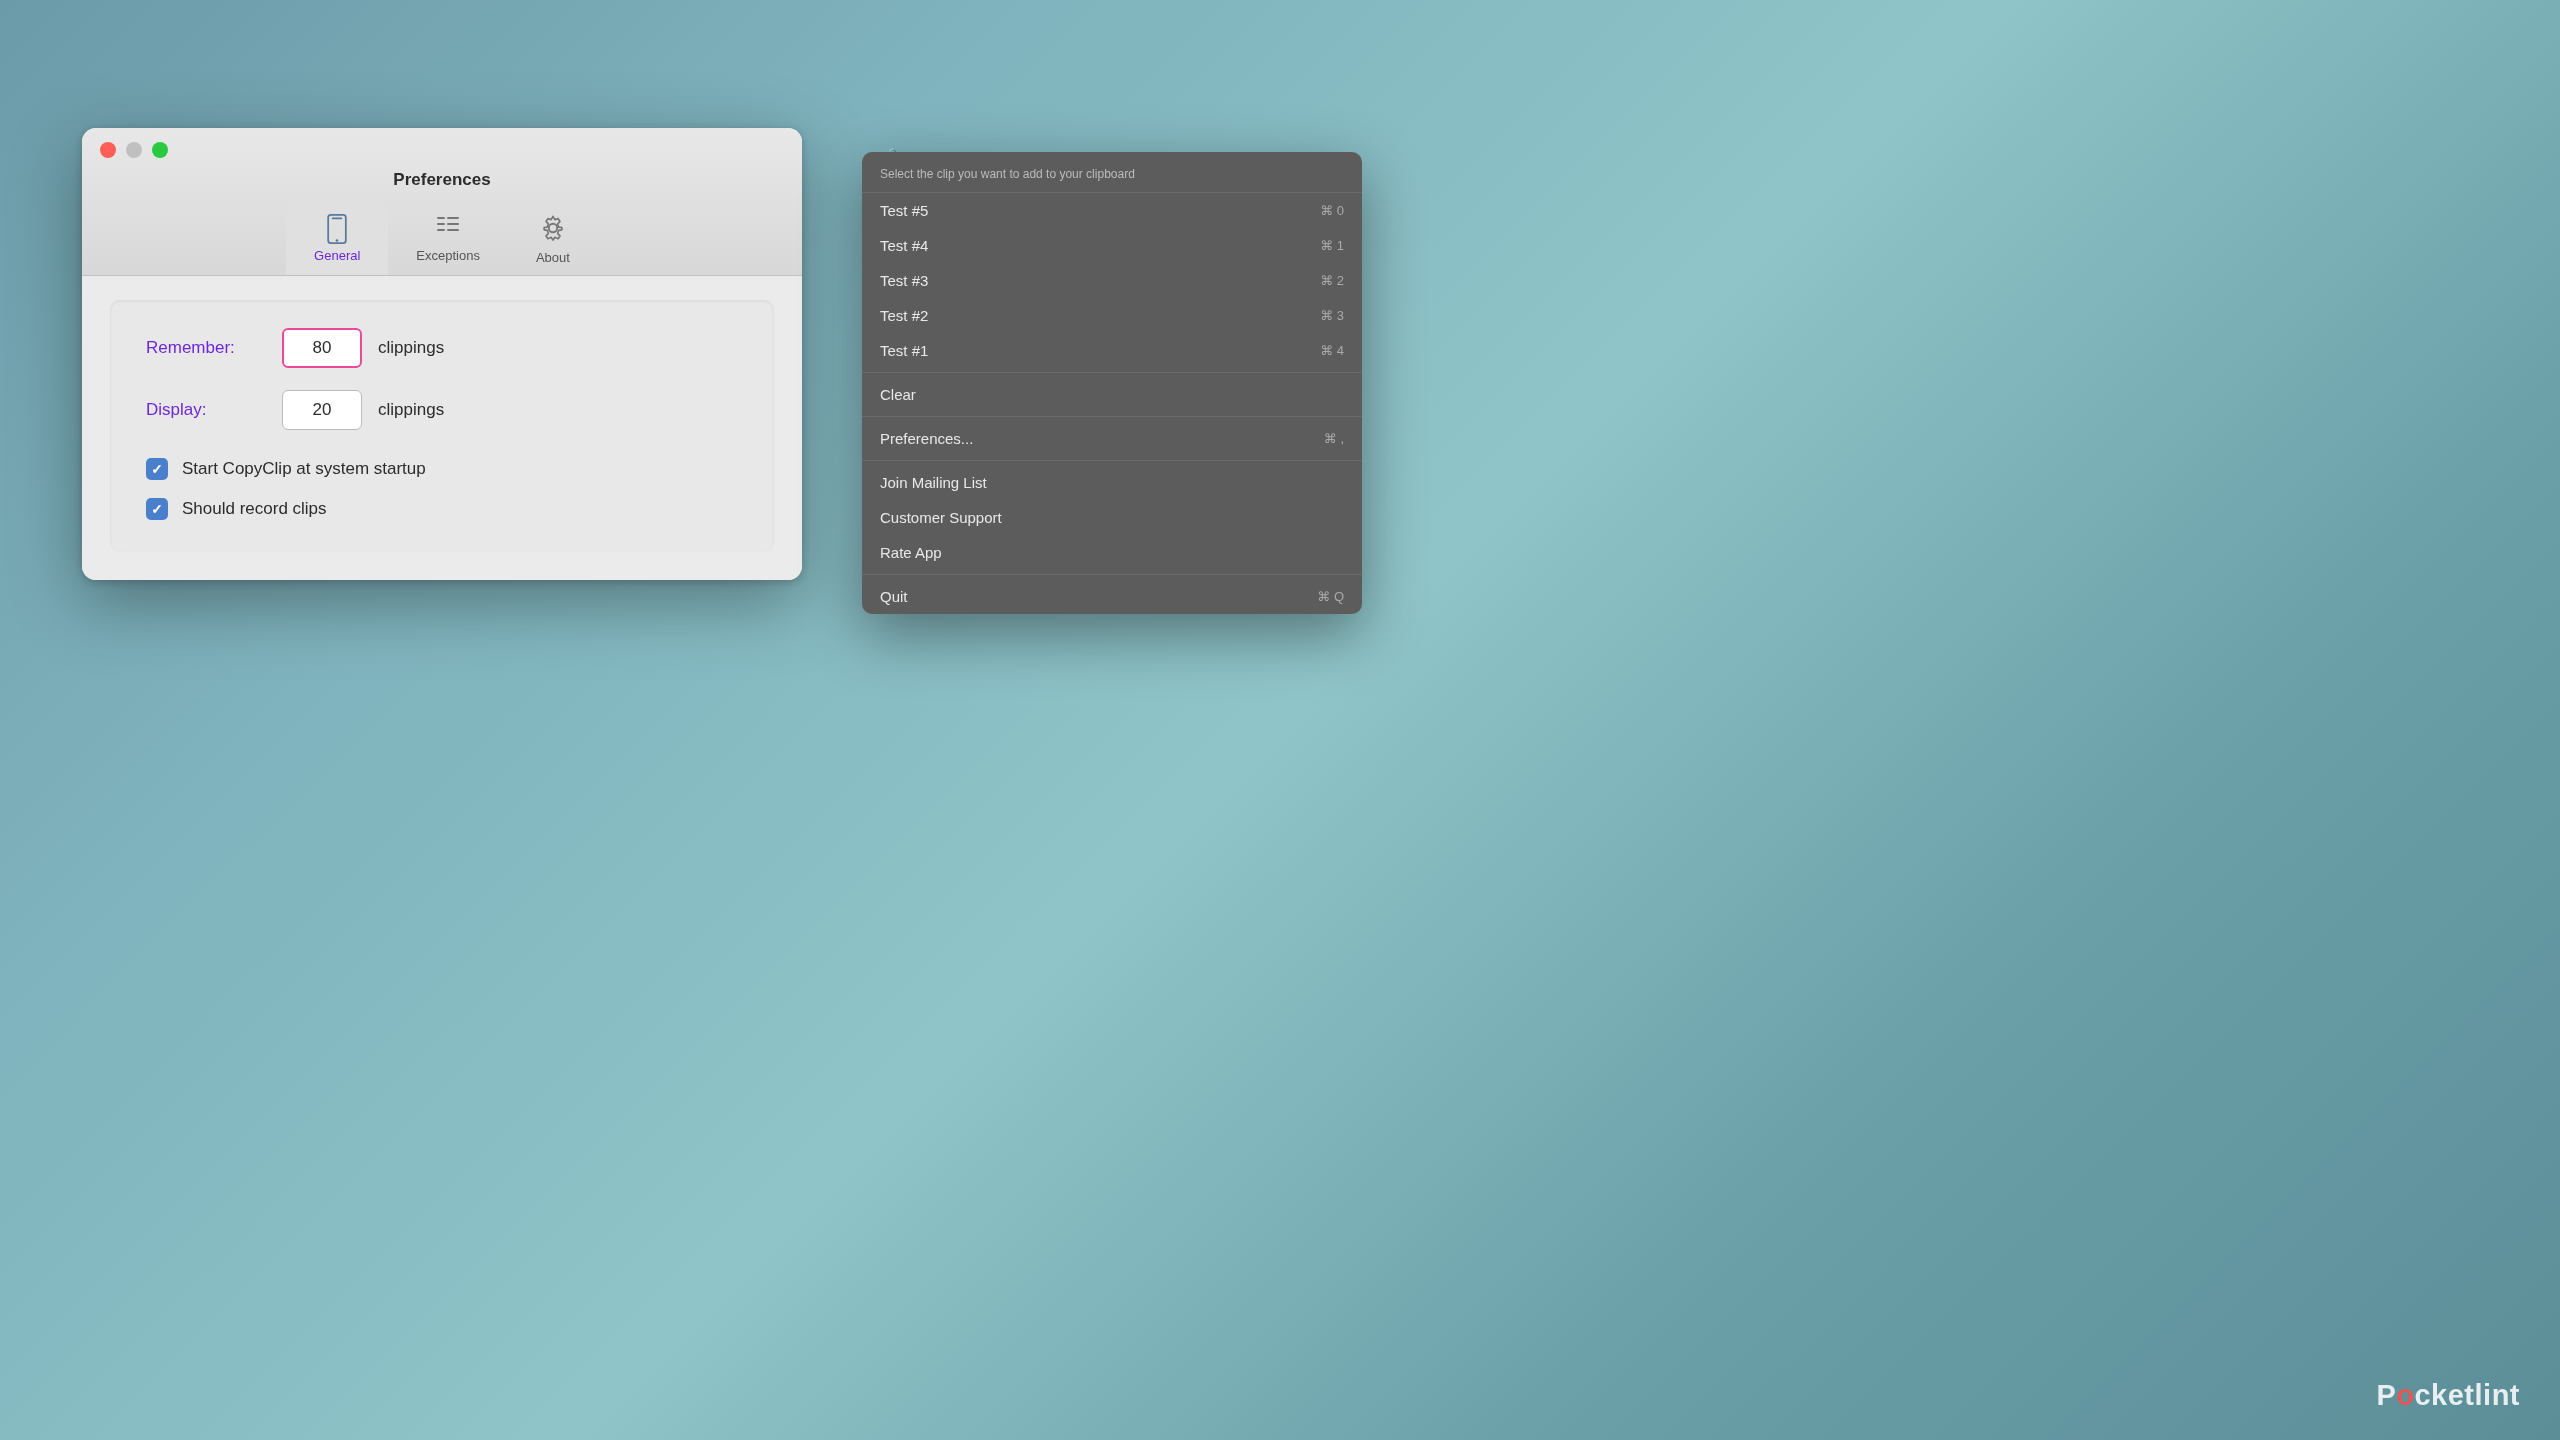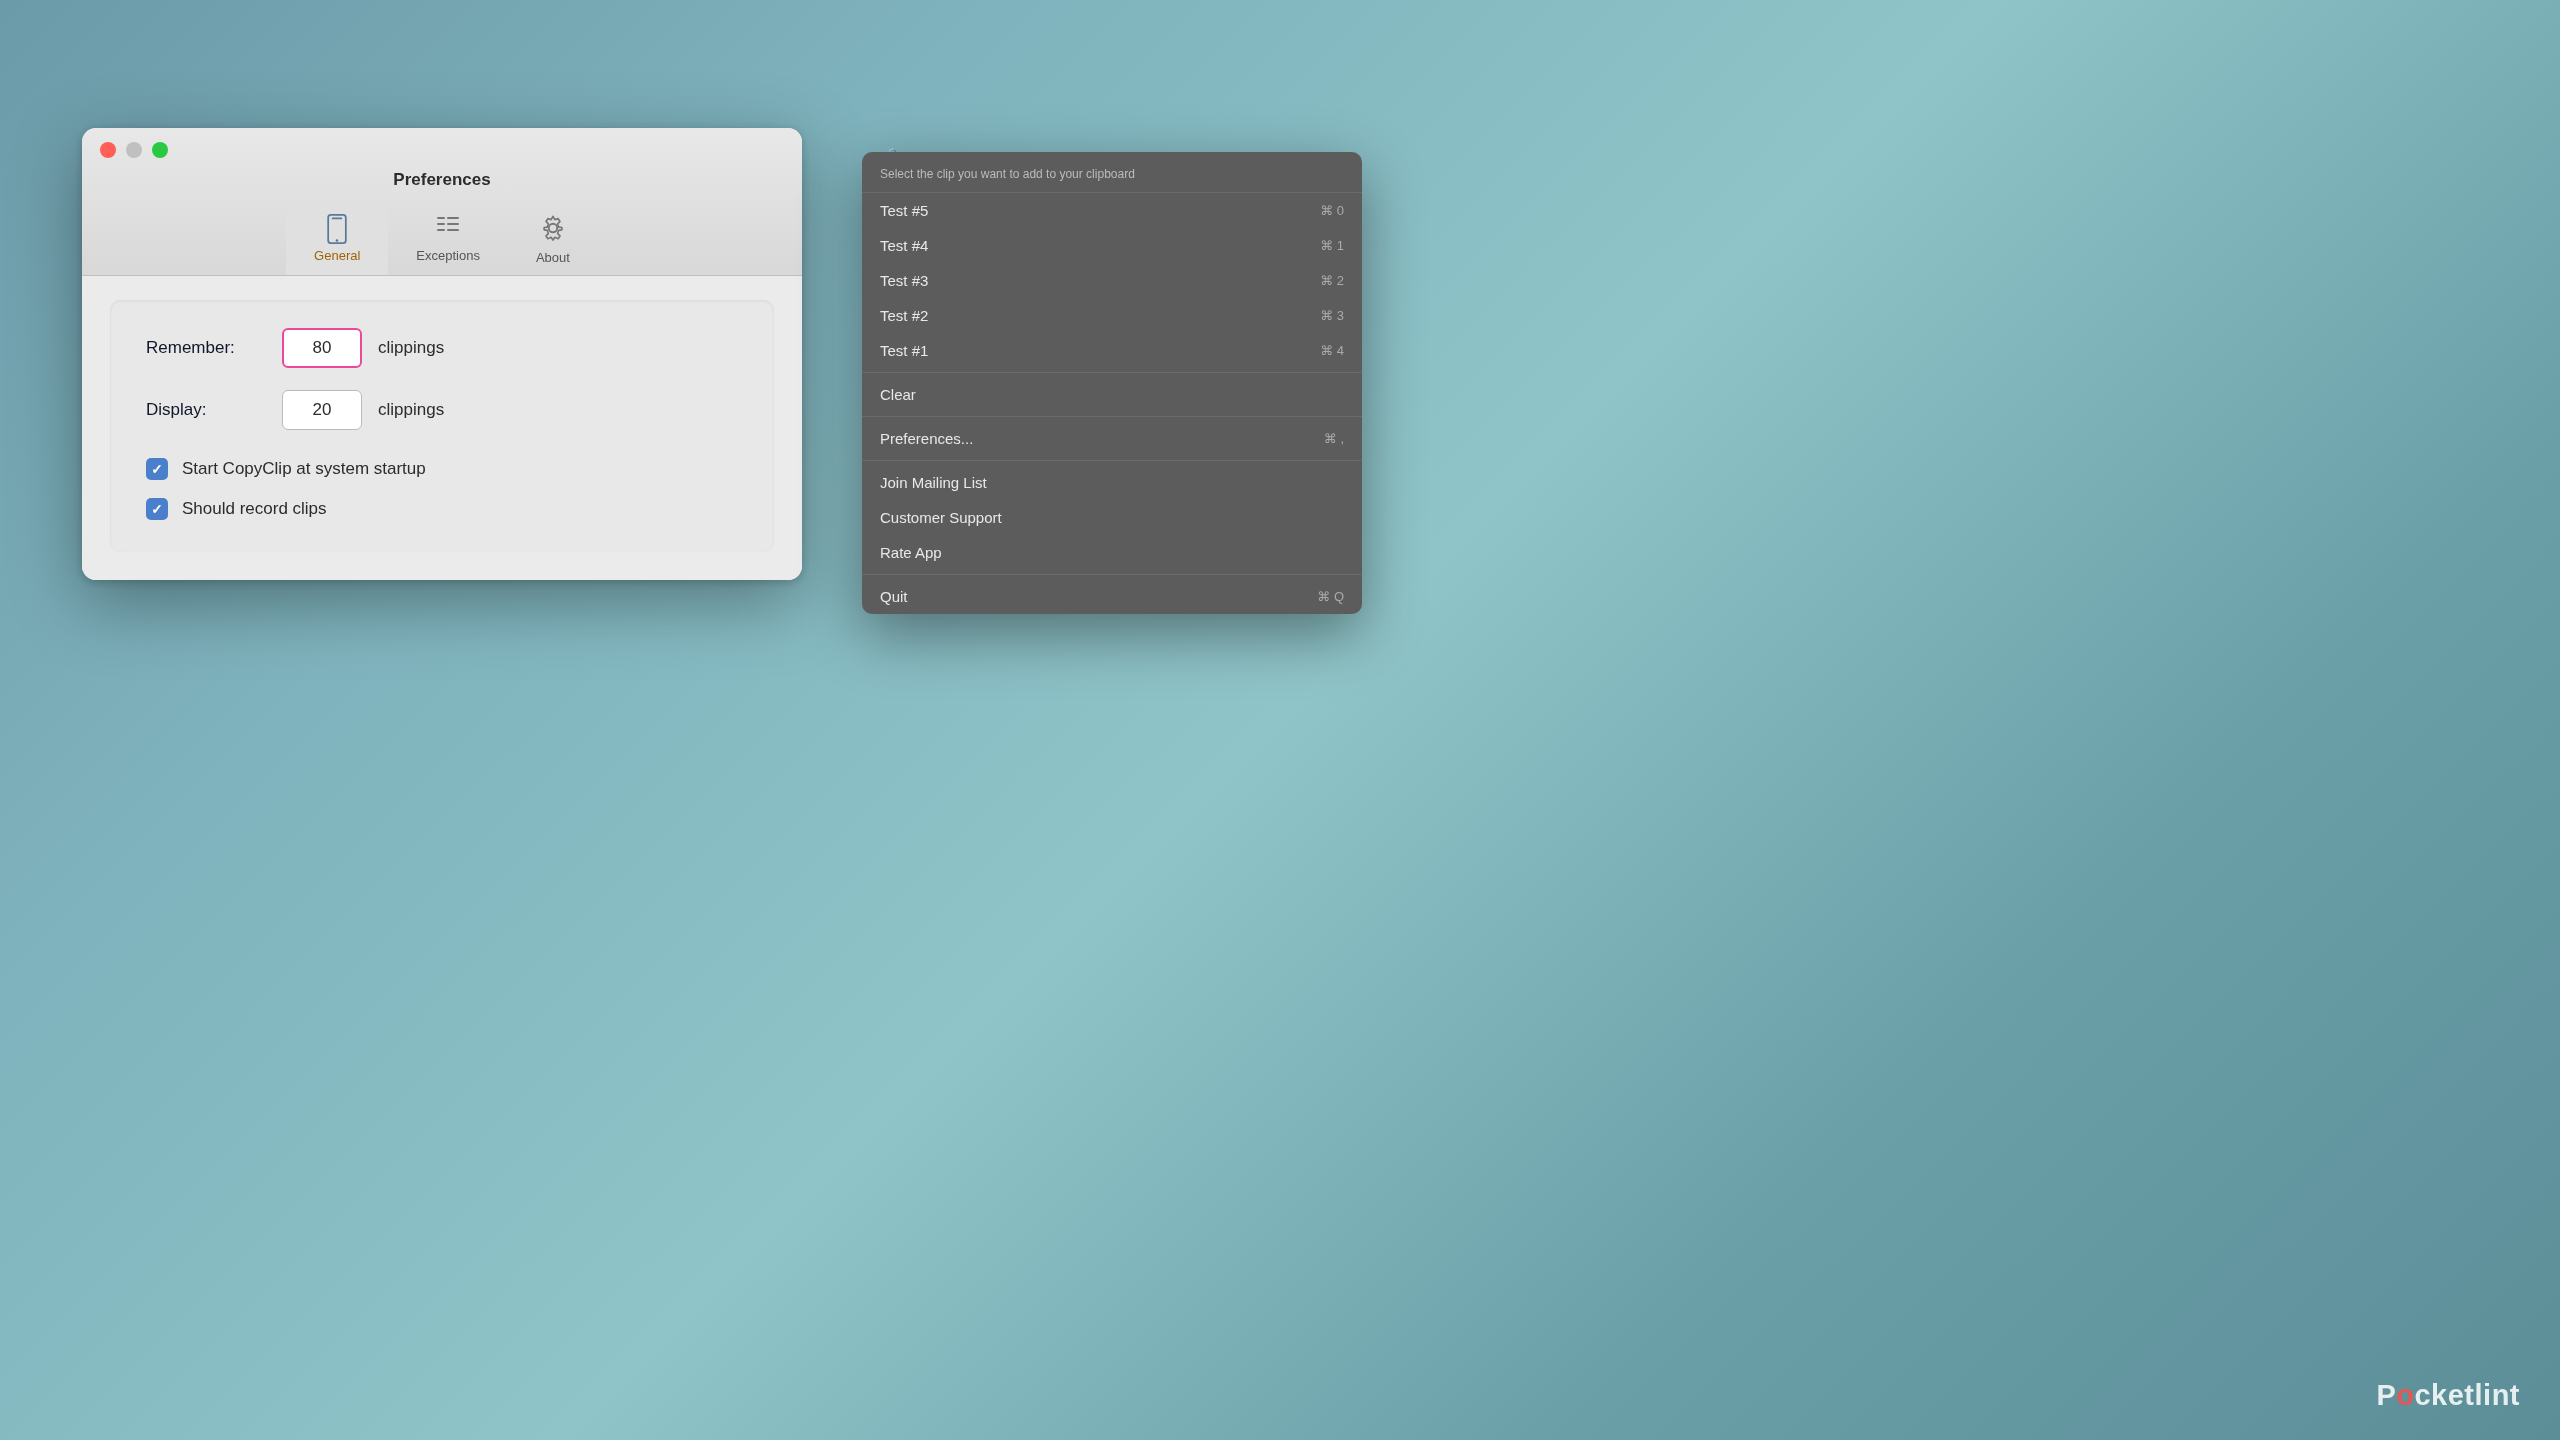--- a/index.html
+++ b/index.html
@@ -73,21 +73,21 @@
       padding: 8px 28px 10px 28px;
       cursor: pointer;
       border-radius: 8px 8px 0 0;
       color: #555;
       font-size: 13px;
       gap: 4px;
     }
 
     .tab-item.active {
       background: #e0e0e0;
-      color: #a16207;
+      color: #6d28d9;
       font-weight: 500;
     }
 
     .tab-icon {
       font-size: 26px;
       line-height: 1;
       color: #6b7e8e;
     }
 
     .tab-item.active .tab-icon {
@@ -117,21 +117,21 @@
       margin-bottom: 22px;
       gap: 16px;
     }
 
     .setting-row:last-child {
       margin-bottom: 0;
     }
 
     .setting-label {
       font-size: 17px;
-      color: #0f172a;
+      color: #6d28d9;
       min-width: 120px;
     }
 
     .number-input {
       width: 80px;
       height: 40px;
       border: 2px solid #ec4899;
       border-radius: 6px;
       background: white;
       font-size: 17px;

